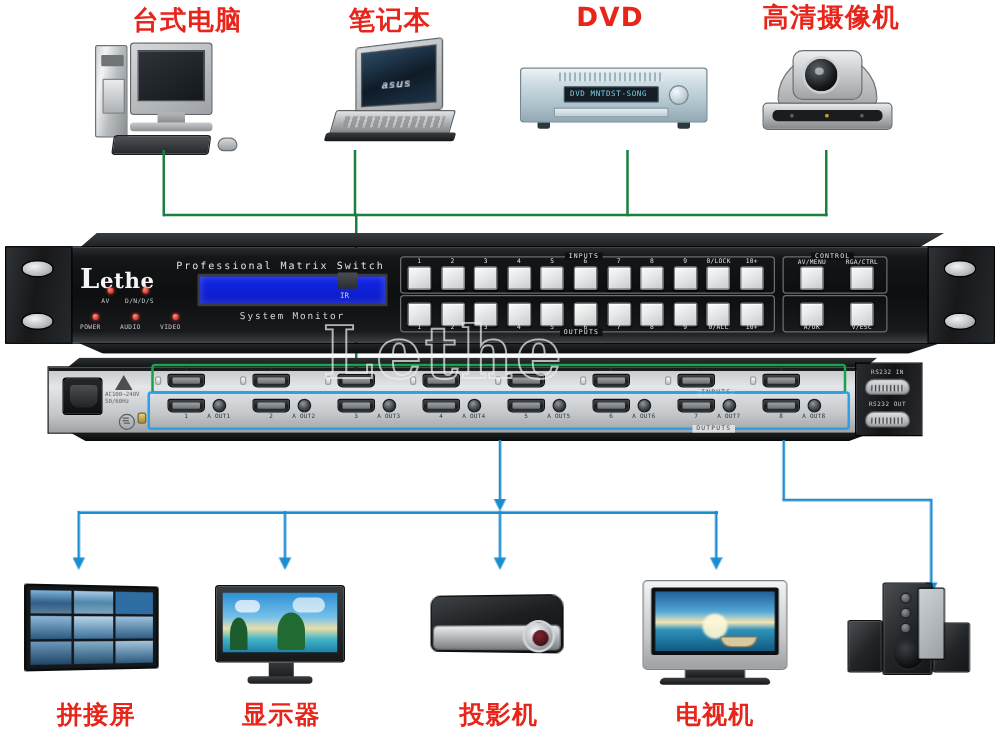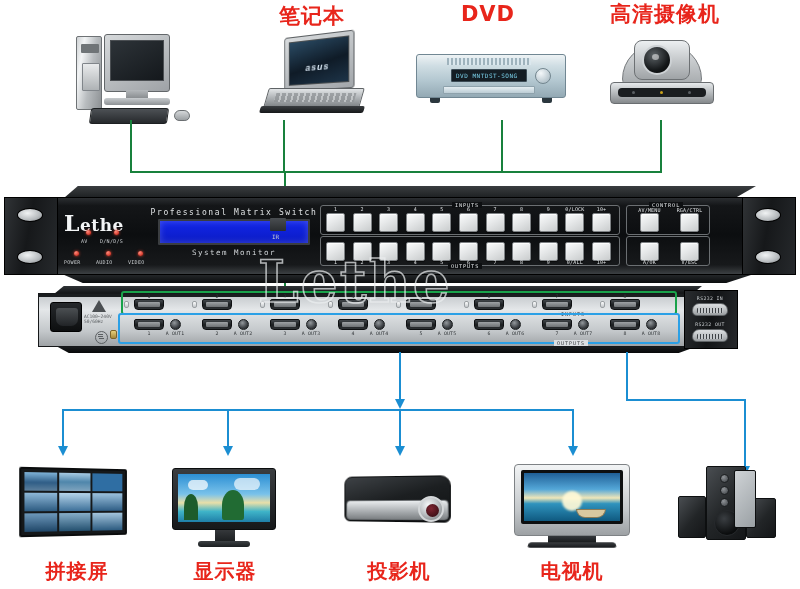--- a/index.html
+++ b/index.html
@@ -143,21 +143,21 @@
   .brand{
     position:absolute;left:62px;top:24px;color:#f3f5f6;font-size:17px;font-weight:bold;
     font-family:"DejaVu Serif","Liberation Serif",serif;letter-spacing:.5px;
   }
   .brand::first-letter{font-size:22px;}
   .led{position:absolute;width:5px;height:5px;border-radius:50%;
     background:radial-gradient(circle at 35% 30%,#ff8a7a,#c1160a);box-shadow:0 0 3px #e0442f;}
   .led-cap{position:absolute;color:#c8cccf;font-size:5px;letter-spacing:.3px;white-space:nowrap;
     font-family:"DejaVu Sans Mono",monospace;}
   .fp-title{
-    position:absolute;left:139px;top:22px;width:186px;text-align:center;color:#dfe2e4;
+    position:absolute;left:139px;top:22px;width:186px;color:#dfe2e4;
     font-size:8px;letter-spacing:1.6px;font-family:"DejaVu Sans Mono",monospace;
   }
   .lcd{
     position:absolute;left:156px;top:33px;width:152px;height:26px;
     background:linear-gradient(#1226e8,#0b1bc4);border:2px solid #3a3d40;border-radius:1px;
     box-shadow:inset 0 0 7px rgba(255,255,255,.22);
   }
   .fp-sub{
     position:absolute;left:139px;top:62px;width:186px;text-align:center;color:#d2d6d9;
     font-size:7.5px;letter-spacing:1.5px;font-family:"DejaVu Sans Mono",monospace;
@@ -317,20 +317,21 @@
     -webkit-text-stroke:1.5px rgba(236,238,240,.72);
     font-family:"DejaVu Serif","Liberation Serif",serif;
     letter-spacing:2px; pointer-events:none; white-space:nowrap;
   }
 </style>
 </head>
 <body>
 
 <div id="stage">
 
+  <div class="cn-label top-label" style="left:100px;top:2px;width:100px;">台式电脑</div>
   <div class="cn-label top-label" style="left:262px;top:2px;width:100px;">笔记本</div>
   <div class="cn-label top-label" style="left:438px;top:2px;width:100px;">DVD</div>
   <div class="cn-label top-label" style="left:600px;top:0;width:130px;">高清摄像机</div>
 
   <div class="device" style="left:68px;top:28px;width:130px;height:98px;">
     <div class="pc-tower"></div>
     <div class="pc-monitor">
         <div class="pc-screen"></div>
       </div>
     <div class="pc-mon-stand" style="left:69px;"></div>

